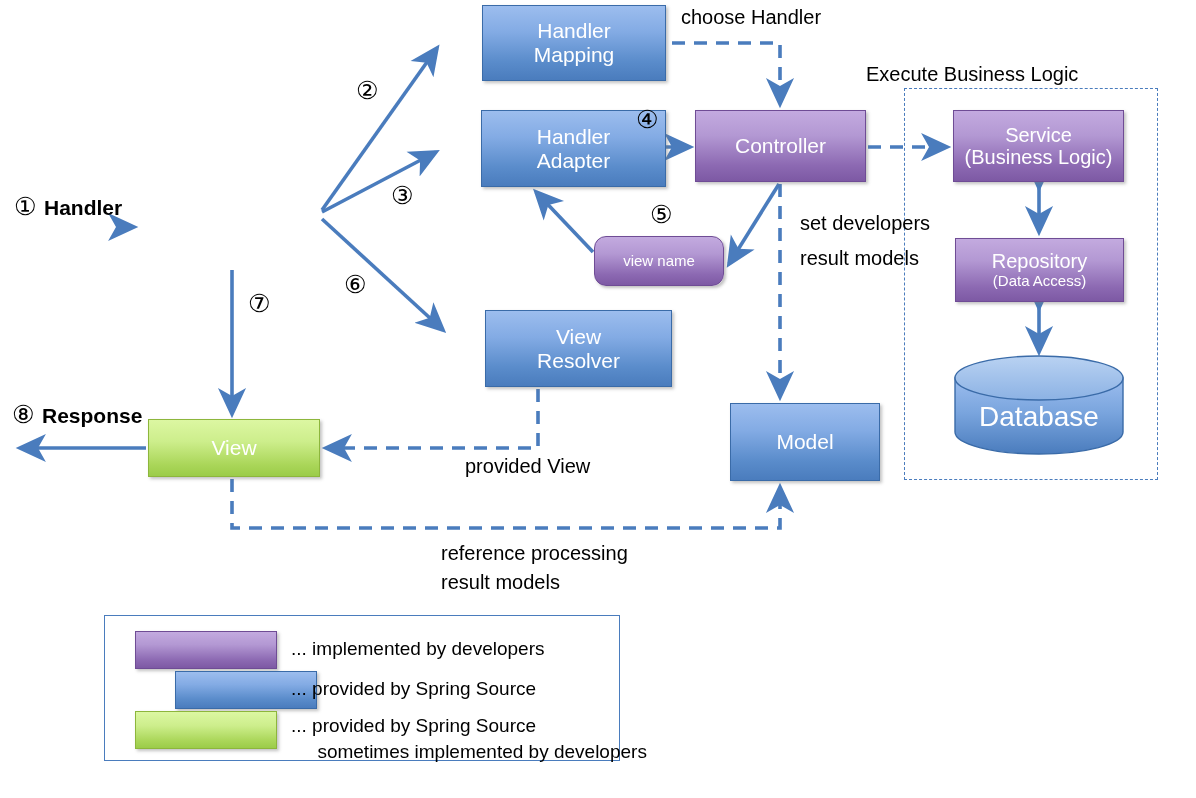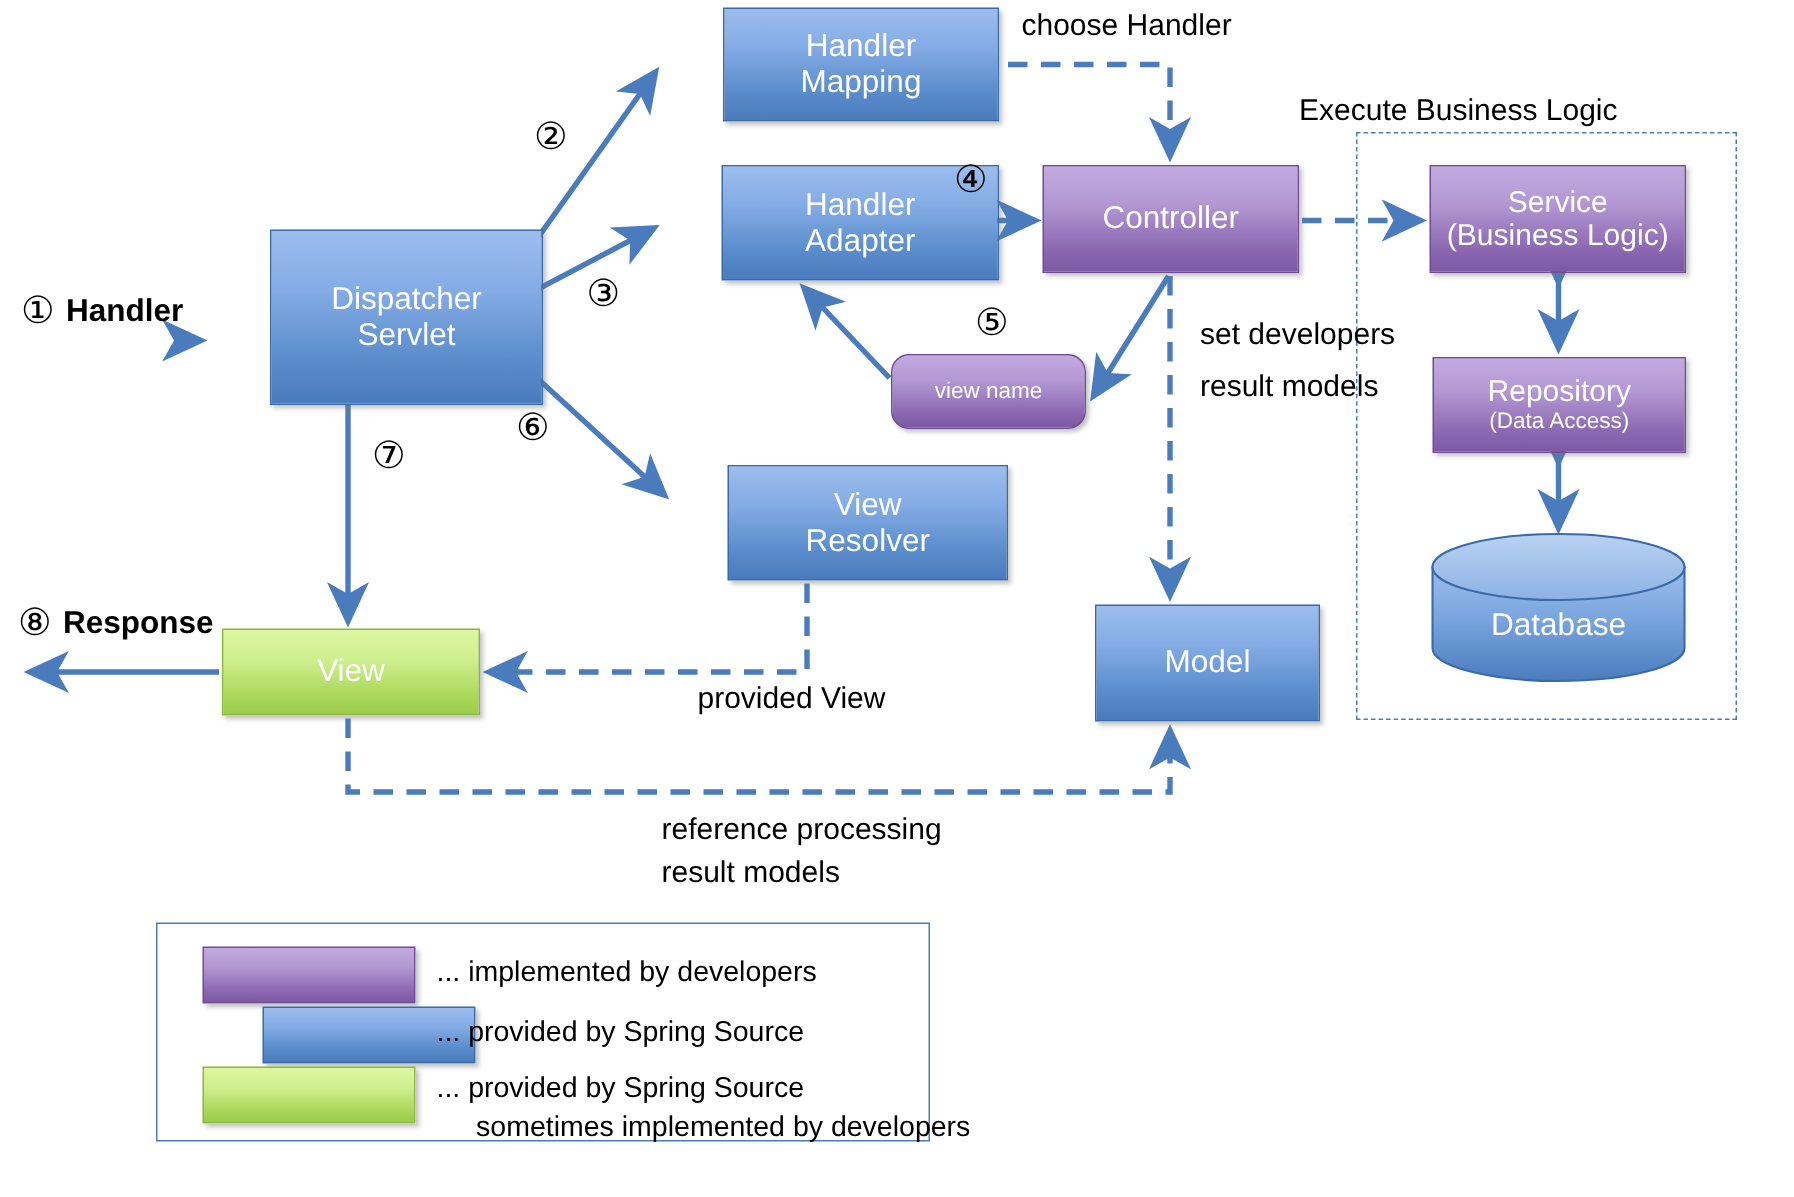--- a/index.html
+++ b/index.html
@@ -98,24 +98,20 @@
     </g>
 
     <g>
       <path d="M955,378 L955,432 A84,22 0 0 0 1123,432 L1123,378 Z" fill="url(#dbBody)" stroke="#3a6ba8" stroke-width="1.4"></path>
       <ellipse cx="1039" cy="378" rx="84" ry="22" fill="url(#dbTop)" stroke="#3a6ba8" stroke-width="1.4"></ellipse>
     </g>
   </svg>
 
   <div class="dashgroup" style="left:904px;top:88px;width:254px;height:392px;"></div>
 
-  <div class="node blue" style="left:140px;top:153px;width:182px;height:117px;font-size:21px;">
-    <span class="l1">Dispatcher</span>
-    <span class="l2">Servlet</span>
-  </div>
 
   <div class="node blue" style="left:442px;top:5px;width:184px;height:76px;font-size:21px;">
     <span class="l1">Handler</span>
     <span class="l2">Mapping</span>
   </div>
 
   <div class="node blue" style="left:441px;top:110px;width:185px;height:77px;font-size:21px;">
     <span class="l1">Handler</span>
     <span class="l2">Adapter</span>
   </div>
@@ -144,21 +140,21 @@
   <div class="node purple" style="left:953px;top:110px;width:171px;height:72px;font-size:20px;">
     <span class="l1">Service</span>
     <span class="l2" style="font-size:20px;">(Business Logic)</span>
   </div>
 
   <div class="node purple" style="left:955px;top:238px;width:169px;height:64px;font-size:20px;">
     <span class="l1">Repository</span>
     <span class="l2" style="font-size:15px;">(Data Access)</span>
   </div>
 
-  <div class="node" style="left:955px;top:388px;width:168px;height:58px;font-size:21px;background:transparent;border:none;box-shadow:none;">
+  <div class="node" style="left:955px;top:388px;width:168px;height:58px;font-size:28px;background:transparent;border:none;box-shadow:none;">
     <span class="l1">Database</span>
   </div>
 
   <div class="circnum" style="left:14px;top:192px;font-size:25px;">①</div>
   <div class="circnum" style="left:356px;top:76px;font-size:25px;">②</div>
   <div class="circnum" style="left:391px;top:181px;font-size:25px;">③</div>
   <div class="circnum" style="left:636px;top:105px;font-size:25px;">④</div>
   <div class="circnum" style="left:650px;top:200px;font-size:25px;">⑤</div>
   <div class="circnum" style="left:344px;top:270px;font-size:25px;">⑥</div>
   <div class="circnum" style="left:248px;top:289px;font-size:25px;">⑦</div>

